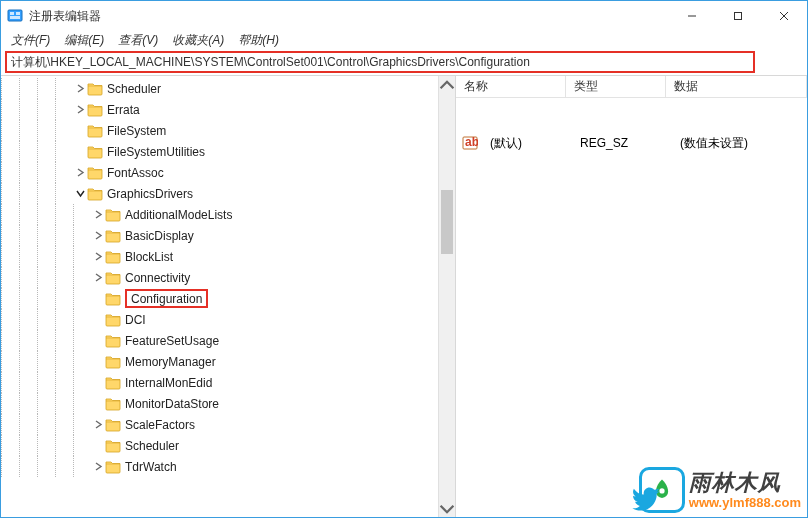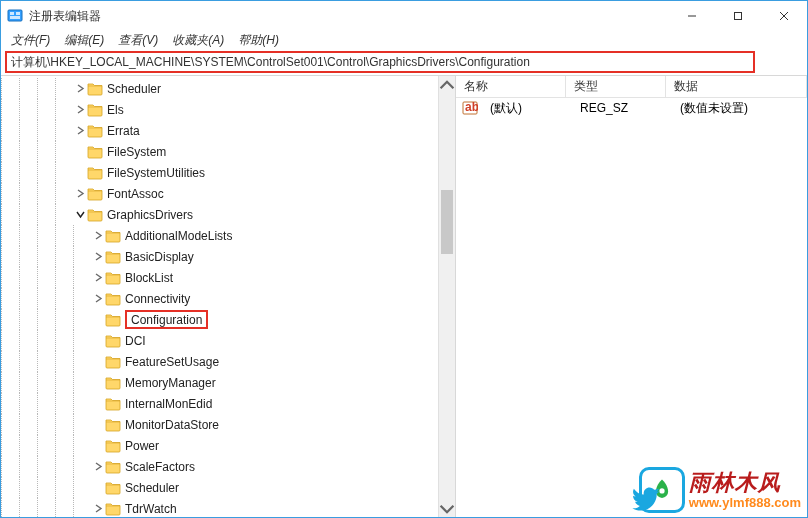--- a/index.html
+++ b/index.html
@@ -24,36 +24,36 @@
   .toggle { width: 14px; display: inline-flex; align-items: center; justify-content: center; color: #6a6a6a; }
   .toggle svg { width: 9px; height: 9px; }
   .indent { display: inline-block; height: 100%; border-left: 1px dotted #b8b8b8; }
   .folder-icon { width: 16px; height: 14px; display: inline-flex; margin-right: 4px; }
   .folder-icon svg { width: 16px; height: 14px; }
   .label { color: #222; }
   .row.hl .label { border: 2px solid #e53026; padding: 0 4px; height: 19px; display: inline-flex; align-items: center; }
   .vscroll { position: absolute; right: 0; top: 0; bottom: 0; width: 17px; background: #f0f0f0; border-left: 1px solid #e0e0e0; }
   .vscroll .arrow { height: 17px; display: flex; align-items: center; justify-content: center; color: #666; }
   .vscroll .thumb { position: absolute; left: 2px; right: 2px; background: #c8c8c8; border-radius: 0; }
-  .listpane { flex: 1; display: flex; flex-direction: column; }
+  .listpane { flex: 1; display: flex; flex-direction: column; gap: 35px; }
   .list-header { height: 22px; display: flex; align-items: center; border-bottom: 1px solid #e3e3e3; }
   .list-header .col { padding: 0 8px; color: #333; height: 100%; display: flex; align-items: center; border-right: 1px solid #e3e3e3; }
   .list-body { flex: 1; }
   .list-row { display: flex; align-items: center; height: 20px; padding: 0 0 0 6px; }
   .val-icon { width: 16px; height: 16px; display: inline-flex; margin-right: 4px; }
   .val-icon svg { width: 16px; height: 16px; }
   .list-row .cell { padding: 0 8px; }
   .col-name { width: 110px; }
   .col-type { width: 100px; }
   .col-data { flex: 1; }
   .watermark { position: absolute; right: 6px; bottom: 4px; display: flex; align-items: center; gap: 4px; }
   .wm-badge { width: 46px; height: 46px; border: 3px solid #1aa7e0; border-radius: 10px; display: flex; align-items: center; justify-content: center; background: #fff; position: relative; }
   .wm-badge svg { width: 28px; height: 28px; }
   .wm-text { display: flex; flex-direction: column; line-height: 1; }
-  .wm-text .big { font-size: 22px; font-weight: 700; font-style: italic; color: #b91c1c; letter-spacing: 1px; }
+  .wm-text .big { font-size: 22px; font-weight: 700; font-style: italic; color: #404040; letter-spacing: 1px; }
   .wm-text .url { font-size: 13px; font-weight: 700; color: #ff8a1e; margin-top: 2px; }
   .bird-decor { position: absolute; left: -10px; bottom: -2px; width: 18px; height: 18px; }
 </style>
 </head>
 <body>
 
 <div class="window">
   <div class="titlebar">
     <div class="title-left">
       <span class="app-icon">
@@ -130,38 +130,20 @@
               <svg viewBox="0 0 9 9">
                 <path d="M2 1 L7 4.5 L2 8" fill="none" stroke="#6a6a6a" stroke-width="1.4"></path>
               </svg>
             </span>
             <span class="folder-icon">
               <svg viewBox="0 0 16 14">
                 <path d="M1 2h5l1.5 1.5H15V12a1 1 0 0 1-1 1H2a1 1 0 0 1-1-1V2z" fill="#ffd76a" stroke="#d6a322" stroke-width="0.8"></path>
                 <path d="M1 4h14" stroke="#d6a322" stroke-width="0.6"></path>
               </svg>
             </span>
-            <span class="label">Els</span>
-          </div>
-          <div class="row">
-            <span class="indent" style="width:18px"></span>
-            <span class="indent" style="width:18px"></span>
-            <span class="indent" style="width:18px"></span>
-            <span class="indent" style="width:18px"></span>
-            <span class="toggle">
-              <svg viewBox="0 0 9 9">
-                <path d="M2 1 L7 4.5 L2 8" fill="none" stroke="#6a6a6a" stroke-width="1.4"></path>
-              </svg>
-            </span>
-            <span class="folder-icon">
-              <svg viewBox="0 0 16 14">
-                <path d="M1 2h5l1.5 1.5H15V12a1 1 0 0 1-1 1H2a1 1 0 0 1-1-1V2z" fill="#ffd76a" stroke="#d6a322" stroke-width="0.8"></path>
-                <path d="M1 4h14" stroke="#d6a322" stroke-width="0.6"></path>
-              </svg>
-            </span>
             <span class="label">Errata</span>
           </div>
           <div class="row">
             <span class="indent" style="width:18px"></span>
             <span class="indent" style="width:18px"></span>
             <span class="indent" style="width:18px"></span>
             <span class="indent" style="width:18px"></span>
             <span class="toggle"></span>
             <span class="folder-icon">
               <svg viewBox="0 0 16 14">
@@ -379,35 +361,20 @@
             <span class="indent" style="width:18px"></span>
             <span class="indent" style="width:18px"></span>
             <span class="toggle"></span>
             <span class="folder-icon">
               <svg viewBox="0 0 16 14">
                 <path d="M1 2h5l1.5 1.5H15V12a1 1 0 0 1-1 1H2a1 1 0 0 1-1-1V2z" fill="#ffd76a" stroke="#d6a322" stroke-width="0.8"></path>
                 <path d="M1 4h14" stroke="#d6a322" stroke-width="0.6"></path>
               </svg>
             </span>
             <span class="label">MonitorDataStore</span>
-          </div>
-          <div class="row">
-            <span class="indent" style="width:18px"></span>
-            <span class="indent" style="width:18px"></span>
-            <span class="indent" style="width:18px"></span>
-            <span class="indent" style="width:18px"></span>
-            <span class="indent" style="width:18px"></span>
-            <span class="toggle"></span>
-            <span class="folder-icon">
-              <svg viewBox="0 0 16 14">
-                <path d="M1 2h5l1.5 1.5H15V12a1 1 0 0 1-1 1H2a1 1 0 0 1-1-1V2z" fill="#ffd76a" stroke="#d6a322" stroke-width="0.8"></path>
-                <path d="M1 4h14" stroke="#d6a322" stroke-width="0.6"></path>
-              </svg>
-            </span>
-            <span class="label">Power</span>
           </div>
           <div class="row">
             <span class="indent" style="width:18px"></span>
             <span class="indent" style="width:18px"></span>
             <span class="indent" style="width:18px"></span>
             <span class="indent" style="width:18px"></span>
             <span class="indent" style="width:18px"></span>
             <span class="toggle">
               <svg viewBox="0 0 9 9">
                 <path d="M2 1 L7 4.5 L2 8" fill="none" stroke="#6a6a6a" stroke-width="1.4"></path>

